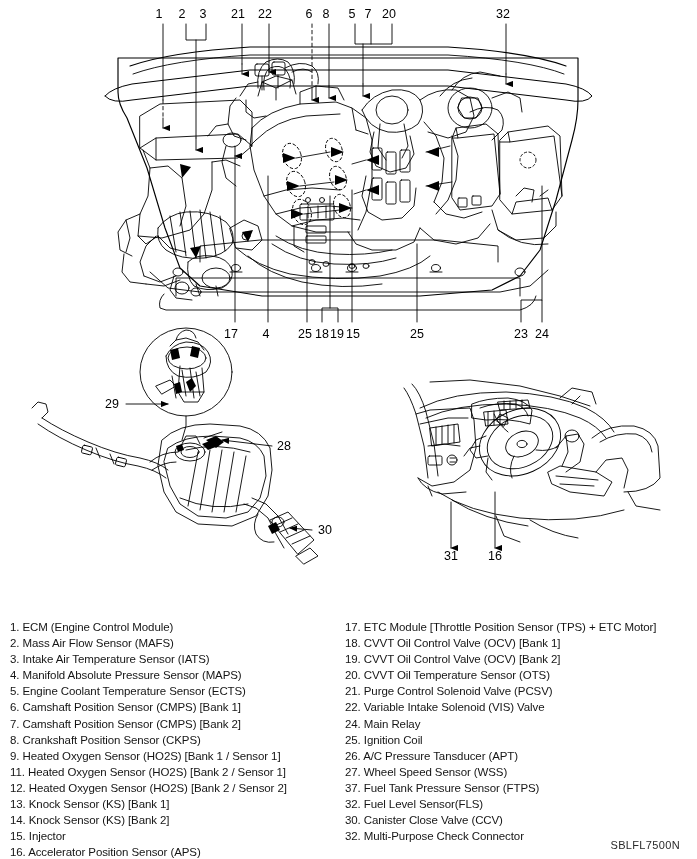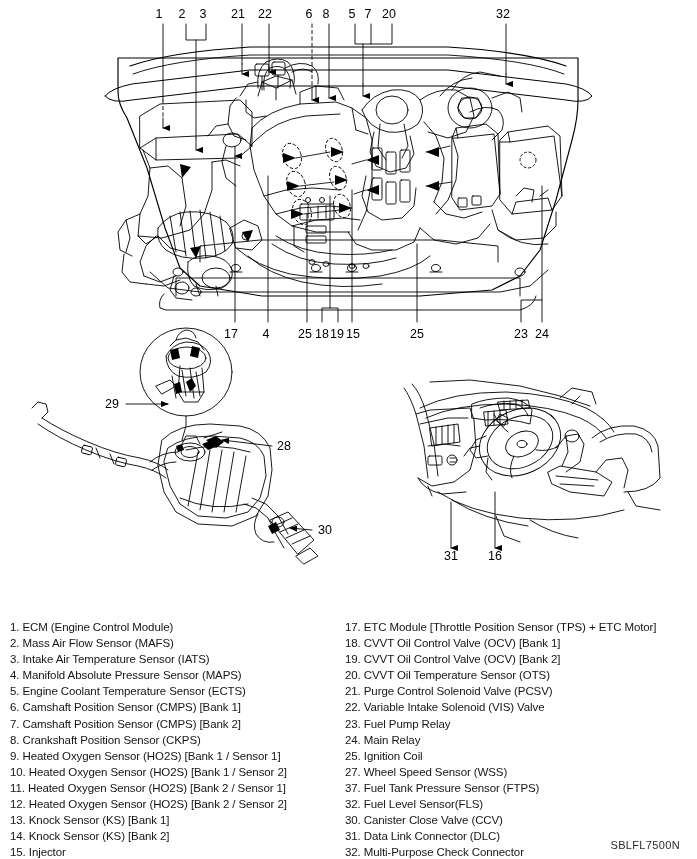--- a/index.html
+++ b/index.html
@@ -508,42 +508,40 @@
     <div class="legend-col left">
       <div class="legend-item">1. ECM (Engine Control Module)</div>
       <div class="legend-item">2. Mass Air Flow Sensor (MAFS)</div>
       <div class="legend-item">3. Intake Air Temperature Sensor (IATS)</div>
       <div class="legend-item">4. Manifold Absolute Pressure Sensor (MAPS)</div>
       <div class="legend-item">5. Engine Coolant Temperature Sensor (ECTS)</div>
       <div class="legend-item">6. Camshaft Position Sensor (CMPS) [Bank 1]</div>
       <div class="legend-item">7. Camshaft Position Sensor (CMPS) [Bank 2]</div>
       <div class="legend-item">8. Crankshaft Position Sensor (CKPS)</div>
       <div class="legend-item">9. Heated Oxygen Sensor (HO2S) [Bank 1 / Sensor 1]</div>
-      <div class="legend-item">10. Heated Oxygen Sensor (HO2S) [Bank 1 / Sensor 2]</div>
       <div class="legend-item">11. Heated Oxygen Sensor (HO2S) [Bank 2 / Sensor 1]</div>
       <div class="legend-item">12. Heated Oxygen Sensor (HO2S) [Bank 2 / Sensor 2]</div>
       <div class="legend-item">13. Knock Sensor (KS) [Bank 1]</div>
       <div class="legend-item">14. Knock Sensor (KS) [Bank 2]</div>
       <div class="legend-item">15. Injector</div>
       <div class="legend-item">16. Accelerator Position Sensor (APS)</div>
     </div>
     <div class="legend-col right">
       <div class="legend-item">17. ETC Module [Throttle Position Sensor (TPS) + ETC Motor]</div>
       <div class="legend-item">18. CVVT Oil Control Valve (OCV) [Bank 1]</div>
       <div class="legend-item">19. CVVT Oil Control Valve (OCV) [Bank 2]</div>
       <div class="legend-item">20. CVVT Oil Temperature Sensor (OTS)</div>
       <div class="legend-item">21. Purge Control Solenoid Valve (PCSV)</div>
       <div class="legend-item">22. Variable Intake Solenoid (VIS) Valve</div>
-      <div class="legend-item">23. Fuel Pump Relay</div>
       <div class="legend-item">24. Main Relay</div>
       <div class="legend-item">25. Ignition Coil</div>
+      <div class="legend-item">26. A/C Pressure Tansducer (APT)</div>
       <div class="legend-item">27. Wheel Speed Sensor (WSS)</div>
       <div class="legend-item">37. Fuel Tank Pressure Sensor (FTPS)</div>
       <div class="legend-item">32. Fuel Level Sensor(FLS)</div>
       <div class="legend-item">30. Canister Close Valve (CCV)</div>
-      <div class="legend-item">31. Data Link Connector (DLC)</div>
       <div class="legend-item">32. Multi-Purpose Check Connector</div>
     </div>
   </div>
 
   <div class="code">SBLFL7500N</div>
 
 </div>
 
 </body></html>

